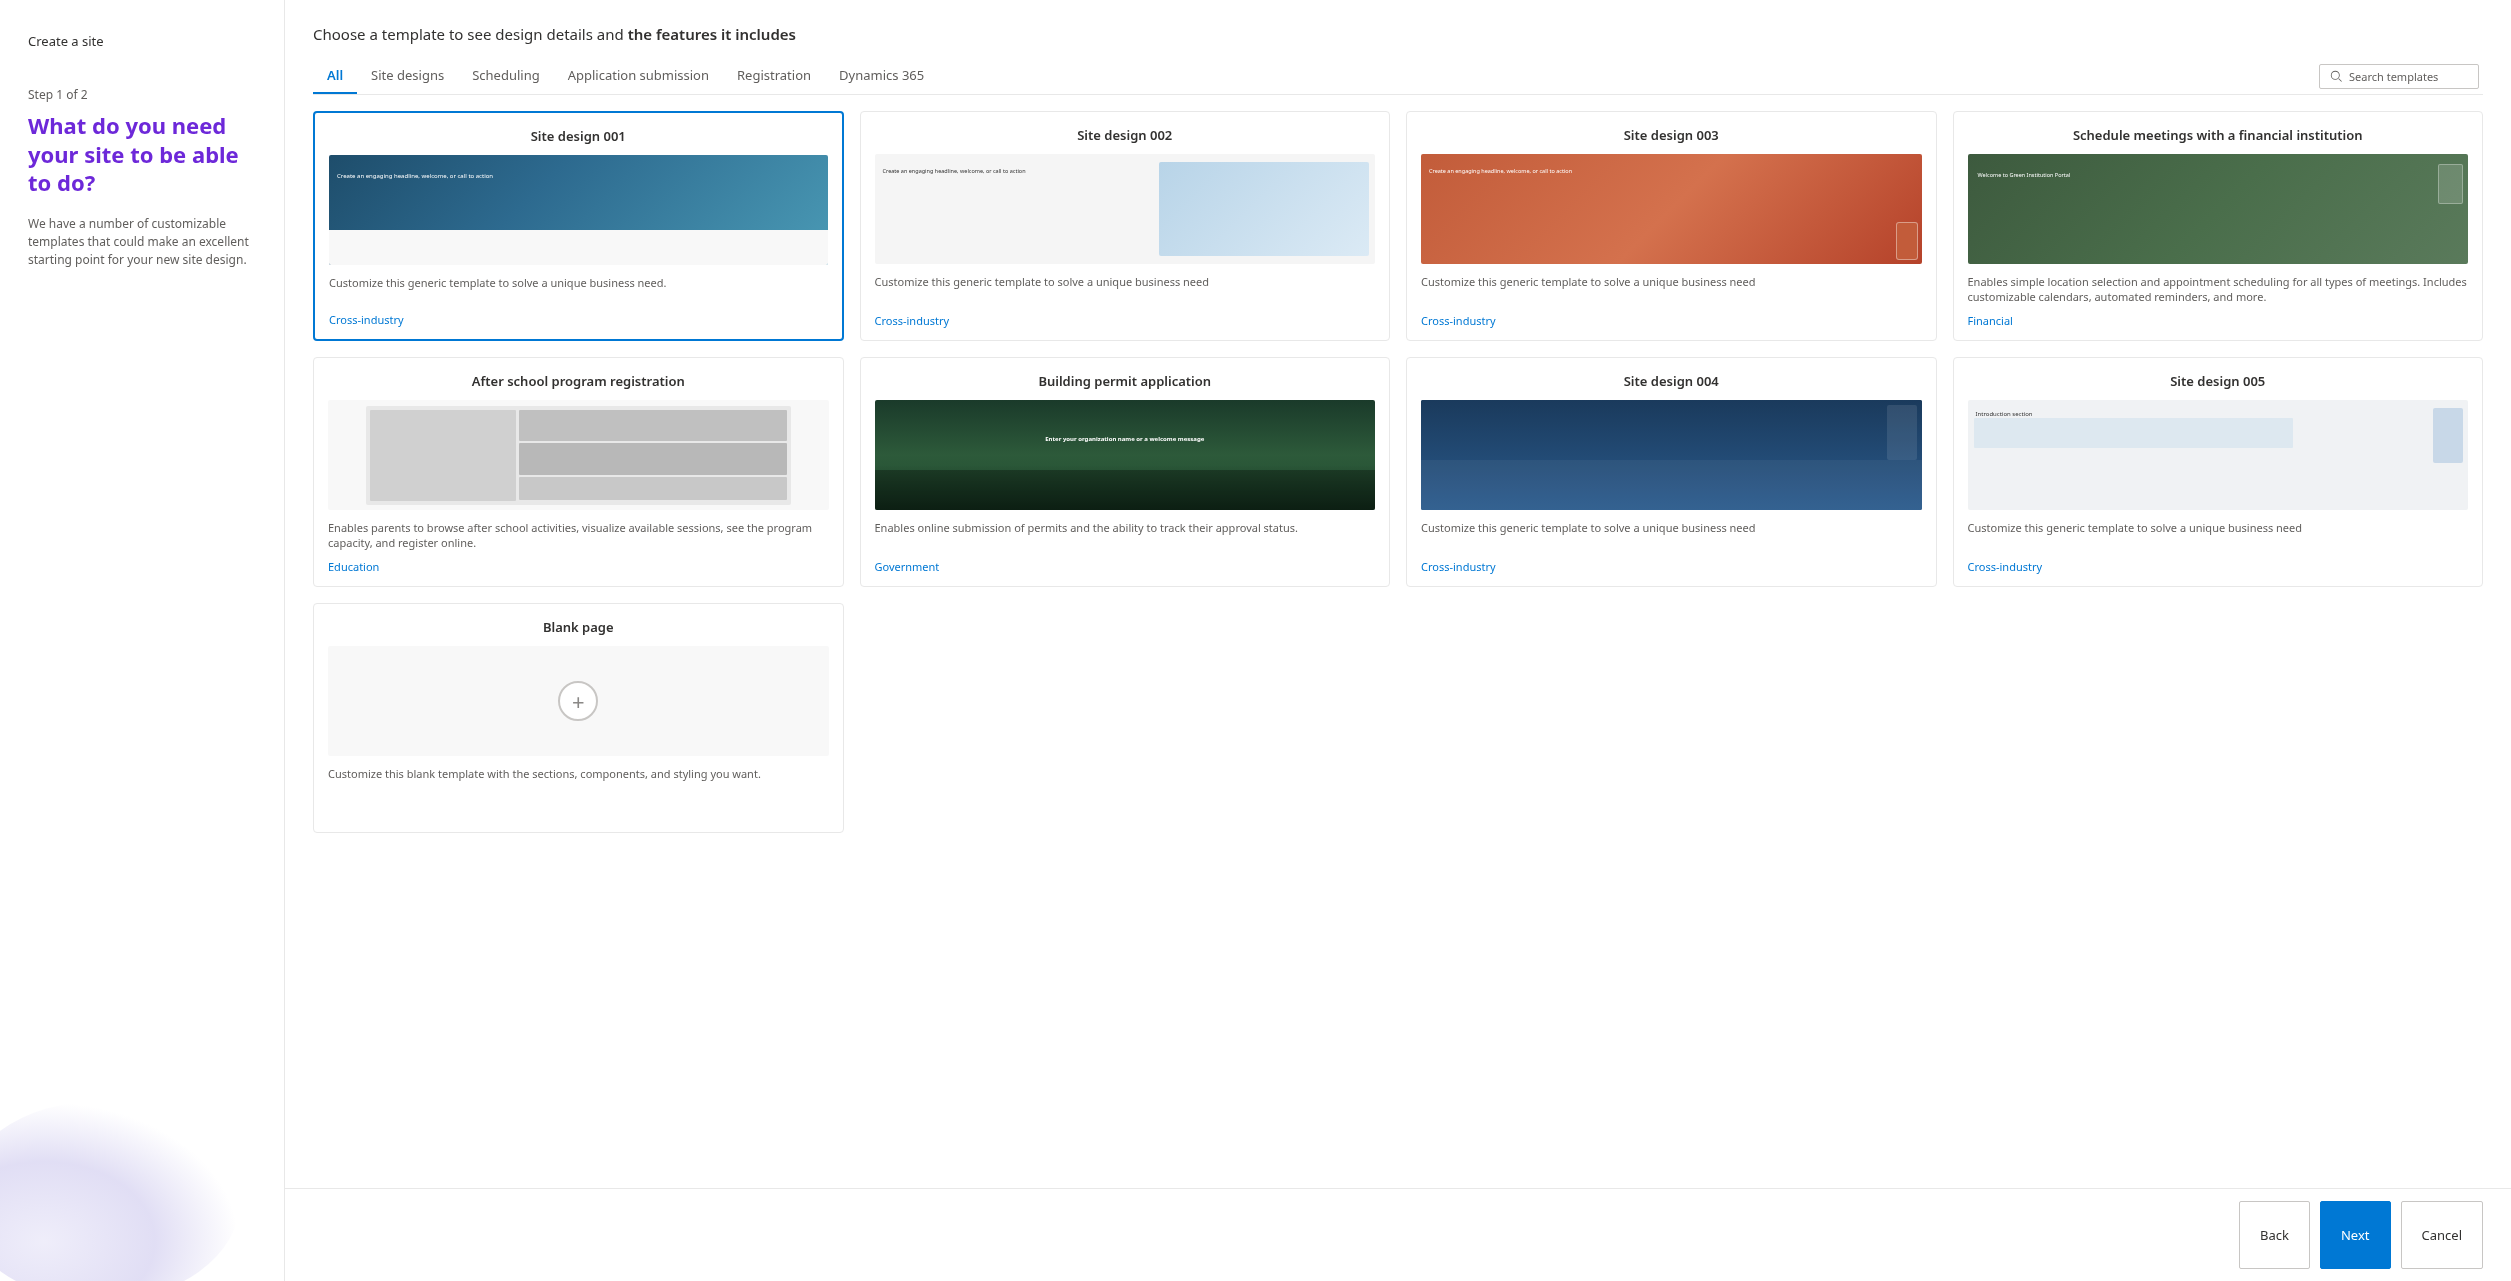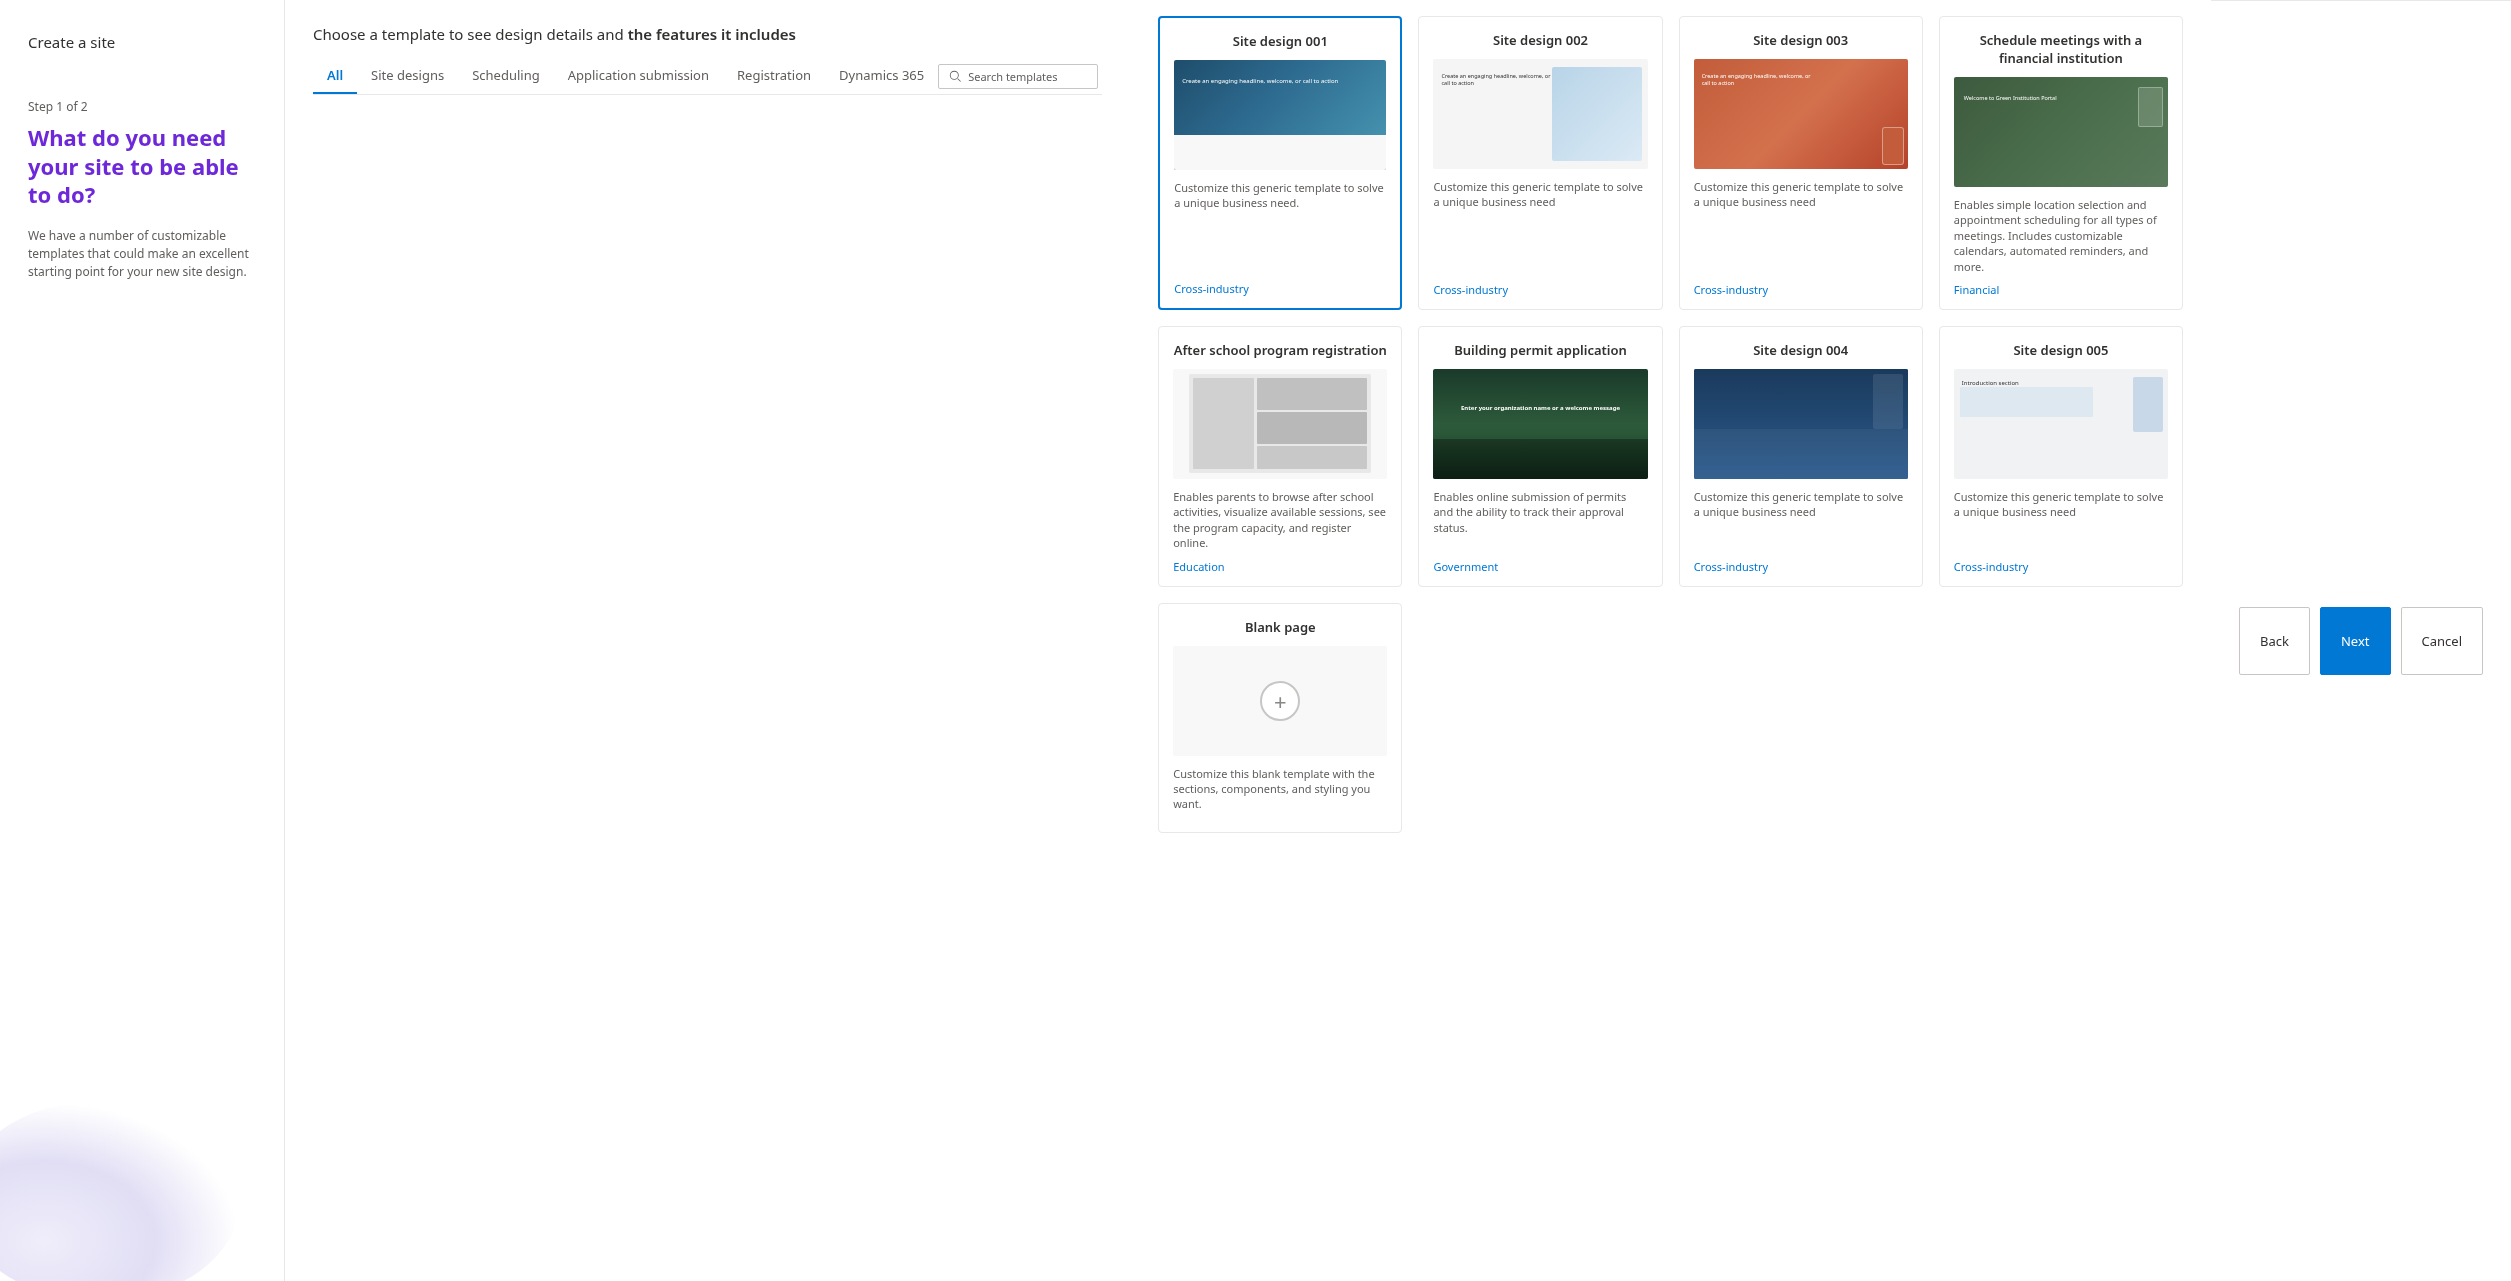--- a/index.html
+++ b/index.html
@@ -11,23 +11,22 @@
       min-width: 285px;
       background: #fff;
       padding: 32px 28px;
       display: flex;
       flex-direction: column;
       position: relative;
       border-right: 1px solid #e8e8e8;
       overflow: hidden;
     }
     .left-panel .create-title {
-      font-size: 15px;
+      font-size: 13px;
       color: #323130;
-      margin-bottom: 10px;
     }
     .left-panel .step-label {
       font-size: 12px;
       color: #605e5c;
       margin-bottom: 8px;
       margin-top: 36px;
     }
     .left-panel .main-heading {
       font-size: 22px;
       font-weight: 700;
@@ -48,21 +47,21 @@
       height: 200px;
       background: radial-gradient(ellipse at 30% 70%, #e8e6f8 0%, #d4d0f0 40%, transparent 70%);
       border-radius: 50%;
       opacity: 0.7;
     }
 
     
     .right-panel {
       flex: 1;
       display: flex;
-      flex-direction: row;
+      flex-direction: column;
       overflow: hidden;
     }
 
     .right-header {
       padding: 24px 28px 0 28px;
     }
     .right-header .choose-title {
       font-size: 15px;
       color: #323130;
       margin-bottom: 14px;

